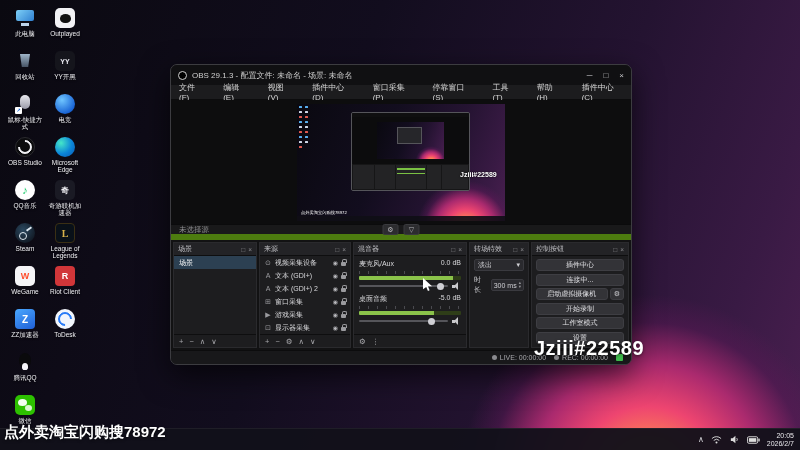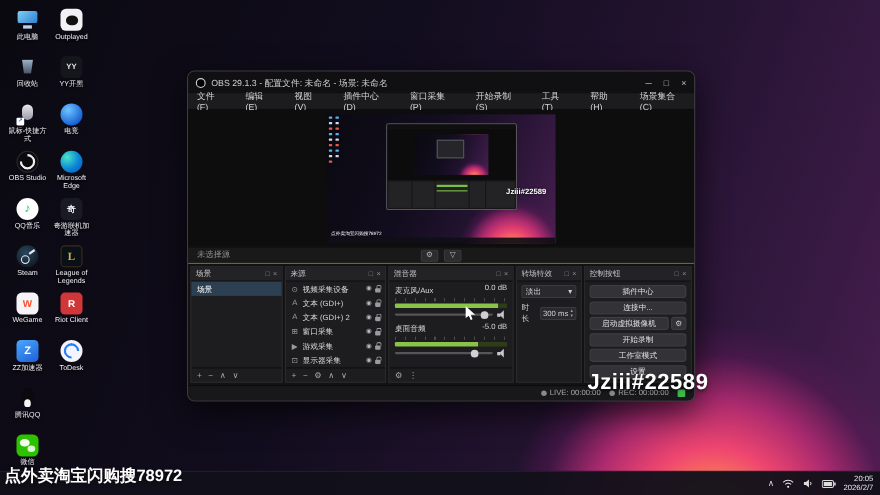--- a/index.html
+++ b/index.html
@@ -97,21 +97,21 @@
   .micro-win { position:absolute; left:30%; top:15%; width:38%; height:45%; background:#26262a; border:.5px solid #55555a; }
   .mini-docks { height:26px; background:#161617; display:flex; gap:1px; padding:1px; flex:none; }
   .mcol { background:#232325; height:100%; }
   .mmeter { height:1.5px; background:#7ac143; margin:3px 1px 0; }
   .mini-watermark { position:absolute; right:4%; top:58%; font-size:7px; font-weight:700; color:#fff;
     text-shadow:0 0 2px #000; }
   .mini-overlay { position:absolute; left:2%; bottom:5%; font-size:5px; color:#fff; transform:scale(.85);
     transform-origin:left bottom; white-space:nowrap; }
   .mini-taskbar { position:absolute; bottom:0; left:0; right:0; height:5px; background:rgba(15,14,22,.92); }
 
-  .src-toolbar { height:16px; background:#19191a; border-top:1px solid #0b0b0c; border-bottom:1px solid #4d7c0f;
+  .src-toolbar { height:16px; background:#19191a; border-top:1px solid #0b0b0c; border-bottom:6px solid #4d7c0f;
     display:flex; align-items:center; padding:0 8px; position:relative; flex:none; }
   .no-source { font-size:7.5px; color:#8f8f92; }
   .center-btns { position:absolute; left:50%; transform:translateX(-50%); display:flex; gap:5px; }
   .tiny-btn { width:16px; height:11px; background:#2c2c2f; border:1px solid #3a3a3e; border-radius:2px;
     color:#b5b5b8; font-size:7px; display:flex; align-items:center; justify-content:center; }
 
   .docks { flex:1; background:#121213; display:flex; gap:2px; padding:2px; min-height:0; }
   .panel { background:#1d1d1f; border:1px solid #2a2a2d; display:flex; flex-direction:column; min-width:0; }
   .p-scenes { width:84px; flex:none; } .p-sources { width:92px; flex:none; }
   .p-mixer { width:114px; flex:none; } .p-trans { width:60px; flex:none; } .p-ctrl { flex:1; }
@@ -281,24 +281,24 @@
         <span>×</span>
       </div>
     </div>
 
     <div class="menubar">
       <span>文件(F)</span>
       <span>编辑(E)</span>
       <span>视图(V)</span>
       <span>插件中心(D)</span>
       <span>窗口采集(P)</span>
-      <span>开始录制(S)</span>
+      <span>停靠窗口(S)</span>
       <span>工具(T)</span>
       <span>帮助(H)</span>
-      <span>场景集合(C)</span>
+      <span>插件中心(C)</span>
     </div>
 
     <div class="preview">
       <div class="capture wallpaper">
         <div class="mini-col mc1">
           <div class="mdot"></div>
             <div class="mdot"></div>
             <div class="mdot"></div>
             <div class="mdot"></div>
           <div class="mdot"></div>

